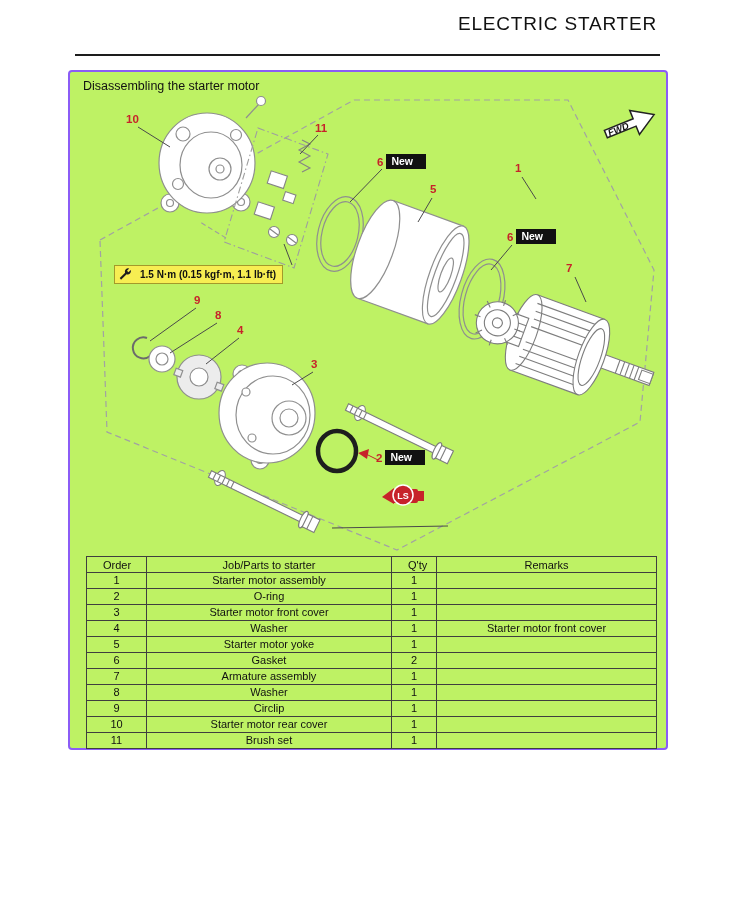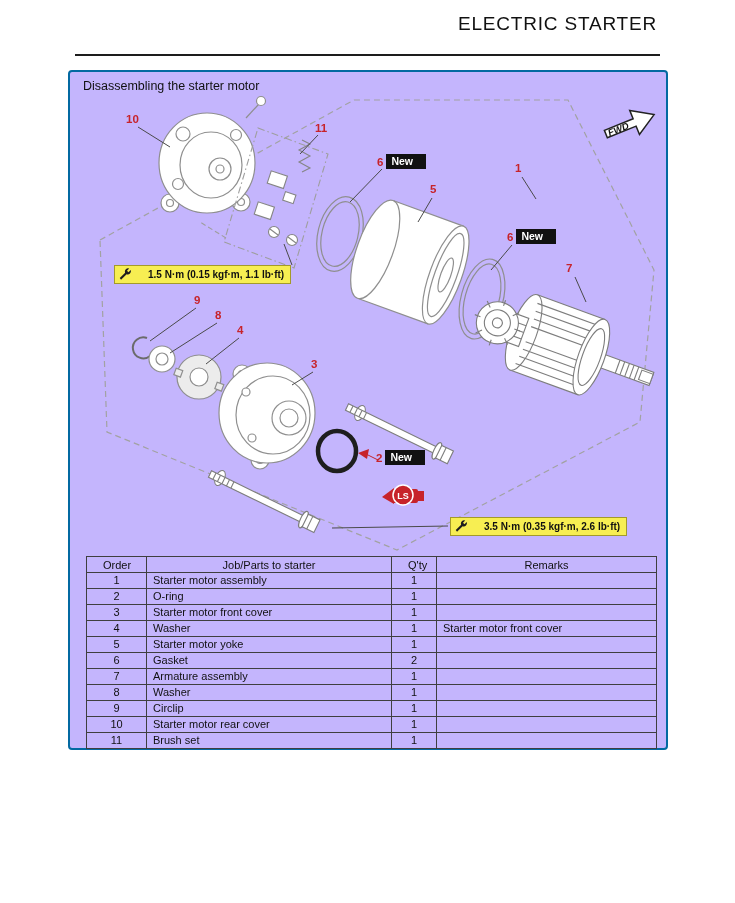--- a/index.html
+++ b/index.html
@@ -4,42 +4,42 @@
 <style>
   * { margin:0; padding:0; box-sizing:border-box; }
   html,body { background:#fff; }
   body { width:735px; height:903px; font-family:"Liberation Sans", sans-serif; position:relative; overflow:hidden; }
   .page { position:absolute; inset:0; background:#fff; }
 
   .title { position:absolute; top:13px; right:78px; font-size:19px; letter-spacing:0.8px; color:#111;text-align:center; }
   .title-rule { position:absolute; top:54px; left:75px; width:585px; height:2px; background:#1d1d1d; }
 
   .main-box { position:absolute; left:68px; top:70px; width:600px; height:680px;
-              border:2px solid #0369a1; border-radius:4px; background:#c4b5fd; }
+              border:2px solid #8b5cf6; border-radius:4px; background:#bef264; }
   .section-heading { position:absolute; left:13px; top:7px; font-size:12.5px; color:#111; }
 
   .diagram { position:absolute; left:0; top:0; width:596px; height:480px; }
   .diagram svg.art { position:absolute; left:0; top:0; }
 
   .callout { position:absolute; color:#c7232a; font-size:11.5px; font-weight:bold; line-height:13px; }
   .new-group { position:absolute; display:flex; align-items:center; gap:3px; }
   .new-group .num { color:#c7232a; font-size:11.5px; font-weight:bold; }
   .new-badge { background:#111; color:#fff; font-size:10.5px; font-weight:bold;
                padding:1px 13px 2px 5px; line-height:12px; }
 
-  .torque { position:absolute; display:flex; align-items:center; gap:16px;
+  .torque { position:absolute; display:flex; align-items:center; gap:8px;
             background:#f7ee52; border:1px solid #a39a2a; padding:2px 6px 2px 4px;
             font-size:10px; font-weight:bold; color:#111; white-space:nowrap; }
   .torque .wicon { width:13px; height:13px; flex:0 0 auto; }
 
   .parts-table { position:absolute; left:16px; top:484px; width:570px;
                  border-collapse:collapse; table-layout:fixed; font-size:11px; color:#111; }
   .parts-table th, .parts-table td { border:1px solid #3f3f3f; overflow:hidden; white-space:nowrap; }
   .parts-table th { height:16px; font-weight:normal; text-align:center; padding:0 16px; }
-  .parts-table td { height:15px; line-height:15px; padding:0 6px; text-align:left; }
+  .parts-table td { height:15px; line-height:15px; padding:0 6px; text-align:center; }
   .parts-table td.c-order, .parts-table td.c-qty { text-align:center; padding:0 2px; }
 </style>
 </head>
 <body>
 
 <div class="page">
 
   <div class="title">ELECTRIC STARTER</div>
   <div class="title-rule"></div>
 
@@ -249,26 +249,20 @@
         <span class="num">2</span>
         <span class="new-badge">New</span>
       </div>
 
       <div class="torque" style="left:44px; top:193px;">
         <svg class="wicon" viewBox="0 0 14 14">
           <path d="M2.2 12.6 L8.2 6.6 A3.4 3.4 0 0 0 12.6 2.2 L10.2 4.6 L8.6 3 L11 0.6 A3.4 3.4 0 0 0 6.6 5 L0.8 10.8 Z" fill="#1e1e1e"></path>
         </svg>
         <span>1.5 N·m (0.15 kgf·m, 1.1 lb·ft)</span>
       </div>
-      <div class="torque" style="left:380px; top:445px;">
-        <svg class="wicon" viewBox="0 0 14 14">
-          <path d="M2.2 12.6 L8.2 6.6 A3.4 3.4 0 0 0 12.6 2.2 L10.2 4.6 L8.6 3 L11 0.6 A3.4 3.4 0 0 0 6.6 5 L0.8 10.8 Z" fill="#1e1e1e"></path>
-        </svg>
-        <span>3.5 N·m (0.35 kgf·m, 2.6 lb·ft)</span>
-      </div>
     </div>
 
     <table class="parts-table">
       <colgroup>
         <col style="width:60px">
           <col style="width:245px">
           <col style="width:45px">
           <col style="width:220px">
       </colgroup>
       <thead>

